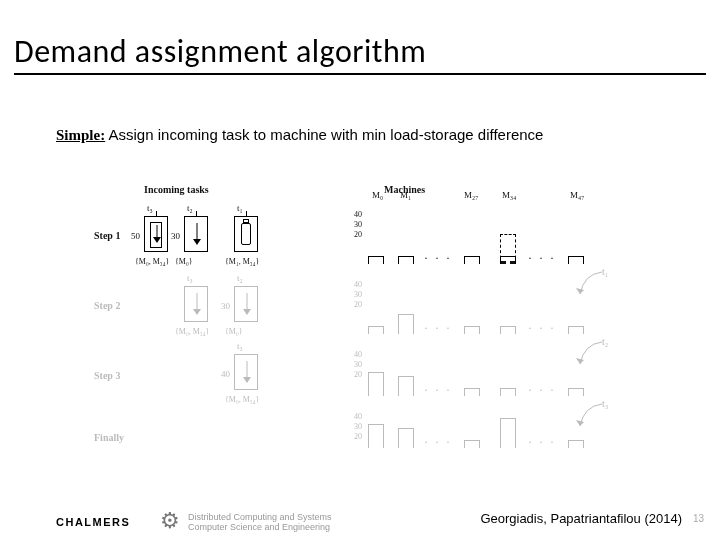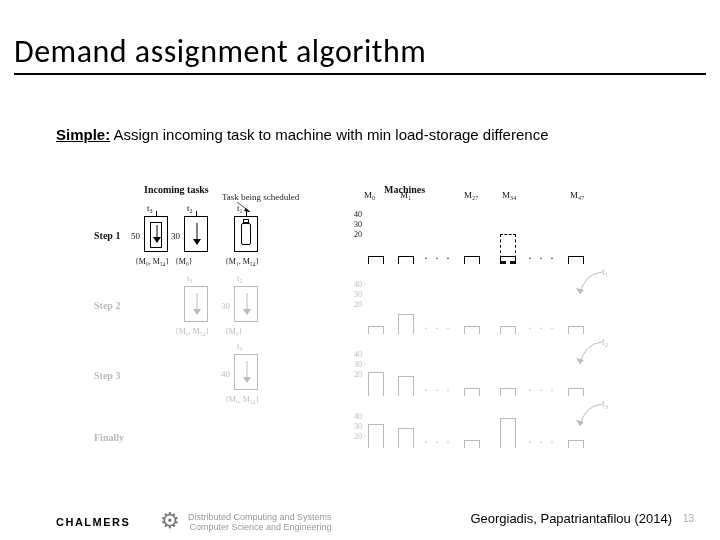--- a/index.html
+++ b/index.html
@@ -24,21 +24,21 @@
     margin: 2px 14px 0 14px;
     border: none;
     border-top: 2px solid #000;
   }
   .body {
     padding: 50px 56px 0 56px;
     font-family: "Century Gothic", "Segoe UI", sans-serif;
     font-size: 15px;
     line-height: 1.28;
   }
-  .body .label { font-weight: 700; text-decoration: underline; }
+  .body .label { font-weight: 700; text-decoration: underline; font-family: Liberation Serif, serif; }
   .math {
     font-family: Georgia, "Times New Roman", serif;
     display: inline-block;
     white-space: nowrap;
   }
   .ceil-l, .ceil-r { font-size: 18px; position: relative; top: 1px; }
   .diagram {
     position: absolute;
     left: 144px;
     top: 204px;
@@ -61,51 +61,44 @@
   .task .lbl-left { position: absolute; left: -14px; top: 14px; font-size: 9px; }
   .task .lbl-set { position: absolute; top: 40px; left: -10px; font-size: 8px; white-space: nowrap; }
   
   .mach-area { position: absolute; left: 220px; top: 0; width: 260px; height: 100%; }
   .axis { position: absolute; left: -18px; top: 6px; font-size: 8px; line-height: 10px; text-align: right; width: 16px; }
   .col { position: absolute; bottom: 10px; width: 16px; border-top: 1px solid #000; border-left: 1px solid #000; border-right: 1px solid #000; }
   .col.dashed { border-style: dashed; }
   .col-lbl { position: absolute; top: -14px; font-size: 9px; }
   .dots { position: absolute; font-size: 12px; letter-spacing: 2px; }
   .curve { position: absolute; font-size: 10px; }
-  .footer { position: absolute; bottom: 10px; left: 0; right: 12px; height: 24px; text-align: right; }
+  .footer { position: absolute; bottom: 10px; left: 0; right: 2px; height: 24px; }
   .chalmers { position: absolute; left: 56px; bottom: 2px; font-family: Arial, sans-serif; font-weight: 700; font-size: 11px; letter-spacing: 1.5px; color: #000; }
   .gear { position: absolute; left: 160px; bottom: -4px; font-size: 22px; color: #777; }
   .dcs { position: absolute; left: 188px; bottom: -2px; font-family: Arial, sans-serif; font-size: 9px; color: #999; line-height: 10px; }
   .cite { position: absolute; right: 36px; bottom: 4px; font-family: "Century Gothic", Arial, sans-serif; font-size: 13px; }
   .pagenum { position: absolute; right: 14px; bottom: 6px; font-size: 10px; color: #aaa; }
 </style>
 </head>
 <body>
 
 <h1 class="title">Demand assignment algorithm</h1>
 <hr class="rule">
 
 <div class="body">
   <div>
     <span class="label">Simple:</span><span> Assign incoming task to machine with min load-storage difference</span>
   </div>
 </div>
 
 <div class="diagram">
   <div class="hdr" style="left:0;">Incoming tasks</div>
-  <div class="arrow" style="left:78px; top:-12px;">
-    <span>Task being scheduled</span><br>
-    <svg width="30" height="10">
-        <line x1="15" y1="0" x2="28" y2="10" stroke="#000" stroke-width="0.7"></line>
-        <polygon points="28,10 24,6 22,9" fill="#000"></polygon>
-      </svg>
-  </div>
   <div class="hdr" style="left:240px;">Machines</div>
 
-  <div class="col-lbl" style="left:220px;">M₀</div>
+  <div class="col-lbl" style="left:228px;">M₀</div>
   <div class="col-lbl" style="left:256px;">M₁</div>
   <div class="col-lbl" style="left:320px;">M₂₇</div>
   <div class="col-lbl" style="left:358px;">M₃₄</div>
   <div class="col-lbl" style="left:426px;">M₄₇</div>
 
   <div class="row">
     <div class="step-lbl">Step 1</div>
     <div class="task" style="left:0; top:12px;">
       <div class="tick"></div>
       <div class="lbl-top">t₃</div>

